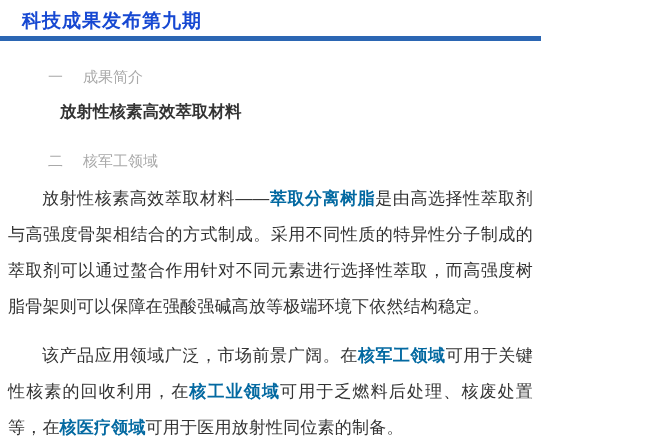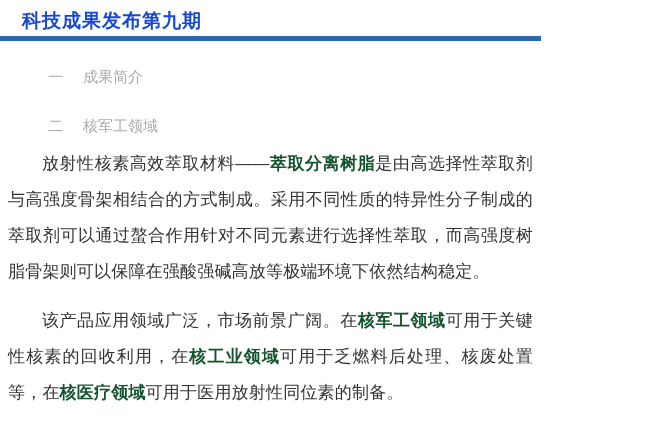--- a/index.html
+++ b/index.html
@@ -47,38 +47,39 @@
     margin: 12px 8px 0 8px;
     font-size: 17px;
     line-height: 36px;
     color: #333333;
     text-align: justify;
     text-indent: 34px;
     letter-spacing: 0.2px;
   }
   .body-para.second { margin-top: 13px; }
   .hl {
-    color: #14532d;
+    color: #0369a1;
     font-weight: bold;
   }
 </style>
 </head>
 <body>
 
 <div class="page">
 
   <h1 class="page-title">科技成果发布第九期</h1>
 
   <div class="header-rule"></div>
 
   <div class="section-heading">
     <span>一</span>
     <span>成果简介</span>
   </div>
 
+  <div class="achievement-name">放射性核素高效萃取材料</div>
 
   <div class="section-heading second">
     <span>二</span>
     <span>核军工领域</span>
   </div>
 
   <p class="body-para"><span>放射性核素高效萃取材料——</span><span class="hl">萃取分离树脂</span><span>是由高选择性萃取剂与高强度骨架相结合的方式制成。采用不同性质的特异性分子制成的萃取剂可以通过螯合作用针对不同元素进行选择性萃取，而高强度树脂骨架则可以保障在强酸强碱高放等极端环境下依然结构稳定。</span></p>
 
   <p class="body-para second"><span>该产品应用领域广泛，市场前景广阔。在</span><span class="hl">核军工领域</span><span>可用于关键性核素的回收利用，在</span><span class="hl">核工业领域</span><span>可用于乏燃料后处理、核废处置等，在</span><span class="hl">核医疗领域</span><span>可用于医用放射性同位素的制备。</span></p>
 

